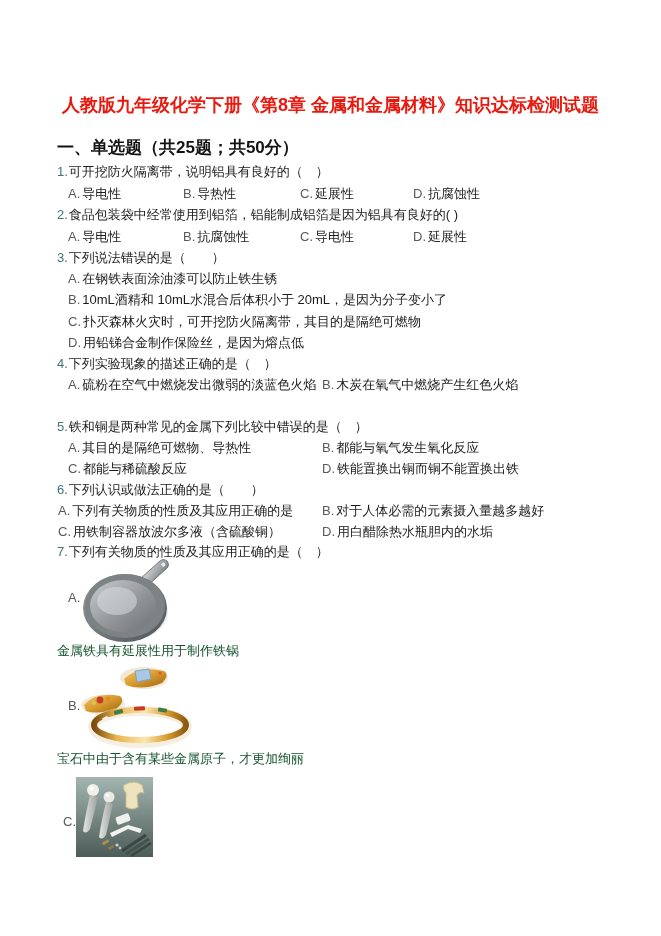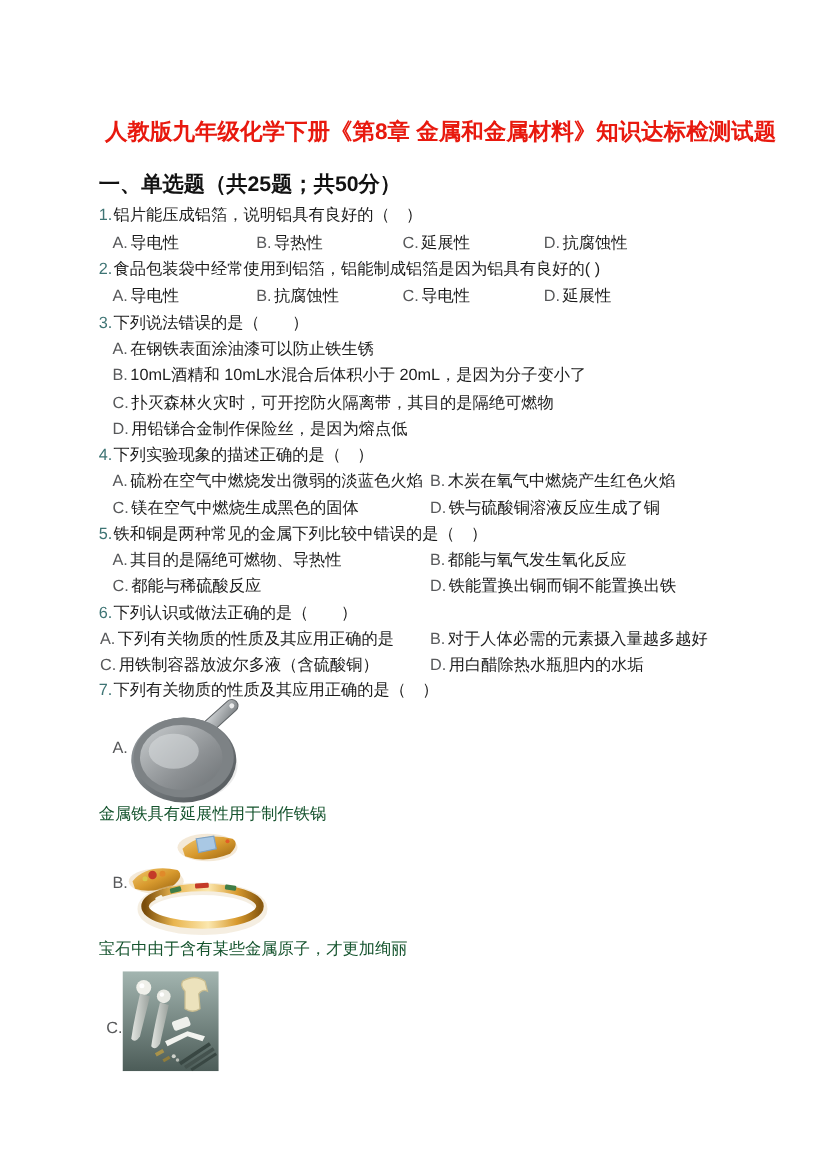--- a/index.html
+++ b/index.html
@@ -3,21 +3,20 @@
 <meta charset="utf-8">
 <style>
   html,body{margin:0;padding:0;background:#ffffff;}
   .page{
     position:relative;
     width:612px;
     height:936px;
     background:#ffffff;
     font-family:"Liberation Sans", sans-serif;
     overflow:hidden;
-    margin-left:22px;
   }
   .title{
     position:absolute;
     top:93px; left:0; width:661px;
     text-align:center;
     font-size:18px;
     font-weight:bold;
     color:#e8190e;
     white-space:nowrap;
   }
@@ -65,21 +64,21 @@
   }
 </style>
 </head>
 <body>
 
 <div class="page">
 
   <div class="title">人教版九年级化学下册《第8章 金属和金属材料》知识达标检测试题</div>
   <div class="heading">一、单选题（共25题；共50分）</div>
 
-  <div class="line" style="top:164px"><span class="qnum">1.</span><span>铝片能压成铝箔，说明铝具有良好的（　）</span></div>
+  <div class="line" style="top:164px"><span class="qnum">1.</span><span>可开挖防火隔离带，说明铝具有良好的（　）</span></div>
   <div class="row" style="top:186px">
     <span class="opt c1"><span class="olabel">A.</span><span>导电性</span></span>
     <span class="opt c2"><span class="olabel">B.</span><span>导热性</span></span>
     <span class="opt c3"><span class="olabel">C.</span><span>延展性</span></span>
     <span class="opt c4"><span class="olabel">D.</span><span>抗腐蚀性</span></span>
   </div>
 
   <div class="line" style="top:207px"><span class="qnum">2.</span><span>食品包装袋中经常使用到铝箔，铝能制成铝箔是因为铝具有良好的( )</span></div>
   <div class="row" style="top:229px">
     <span class="opt c1"><span class="olabel">A.</span><span>导电性</span></span>
@@ -91,24 +90,20 @@
   <div class="line" style="top:250px"><span class="qnum">3.</span><span>下列说法错误的是（　　）</span></div>
   <div class="line optline" style="top:271px"><span class="olabel">A.</span><span>在钢铁表面涂油漆可以防止铁生锈</span></div>
   <div class="line optline" style="top:292px"><span class="olabel">B.</span><span>10mL酒精和 10mL水混合后体积小于 20mL，是因为分子变小了</span></div>
   <div class="line optline" style="top:314px"><span class="olabel">C.</span><span>扑灭森林火灾时，可开挖防火隔离带，其目的是隔绝可燃物</span></div>
   <div class="line optline" style="top:335px"><span class="olabel">D.</span><span>用铅锑合金制作保险丝，是因为熔点低</span></div>
 
   <div class="line" style="top:356px"><span class="qnum">4.</span><span>下列实验现象的描述正确的是（　）</span></div>
   <div class="row" style="top:377px">
     <span class="opt t1"><span class="olabel">A.</span><span>硫粉在空气中燃烧发出微弱的淡蓝色火焰</span></span>
     <span class="opt t2"><span class="olabel">B.</span><span>木炭在氧气中燃烧产生红色火焰</span></span>
-  </div>
-  <div class="row" style="top:398px">
-    <span class="opt t1"><span class="olabel">C.</span><span>镁在空气中燃烧生成黑色的固体</span></span>
-    <span class="opt t2"><span class="olabel">D.</span><span>铁与硫酸铜溶液反应生成了铜</span></span>
   </div>
 
   <div class="line" style="top:419px"><span class="qnum">5.</span><span>铁和铜是两种常见的金属下列比较中错误的是（　）</span></div>
   <div class="row" style="top:440px">
     <span class="opt t1"><span class="olabel">A.</span><span>其目的是隔绝可燃物、导热性</span></span>
     <span class="opt t2"><span class="olabel">B.</span><span>都能与氧气发生氧化反应</span></span>
   </div>
   <div class="row" style="top:461px">
     <span class="opt t1"><span class="olabel">C.</span><span>都能与稀硫酸反应</span></span>
     <span class="opt t2"><span class="olabel">D.</span><span>铁能置换出铜而铜不能置换出铁</span></span>

